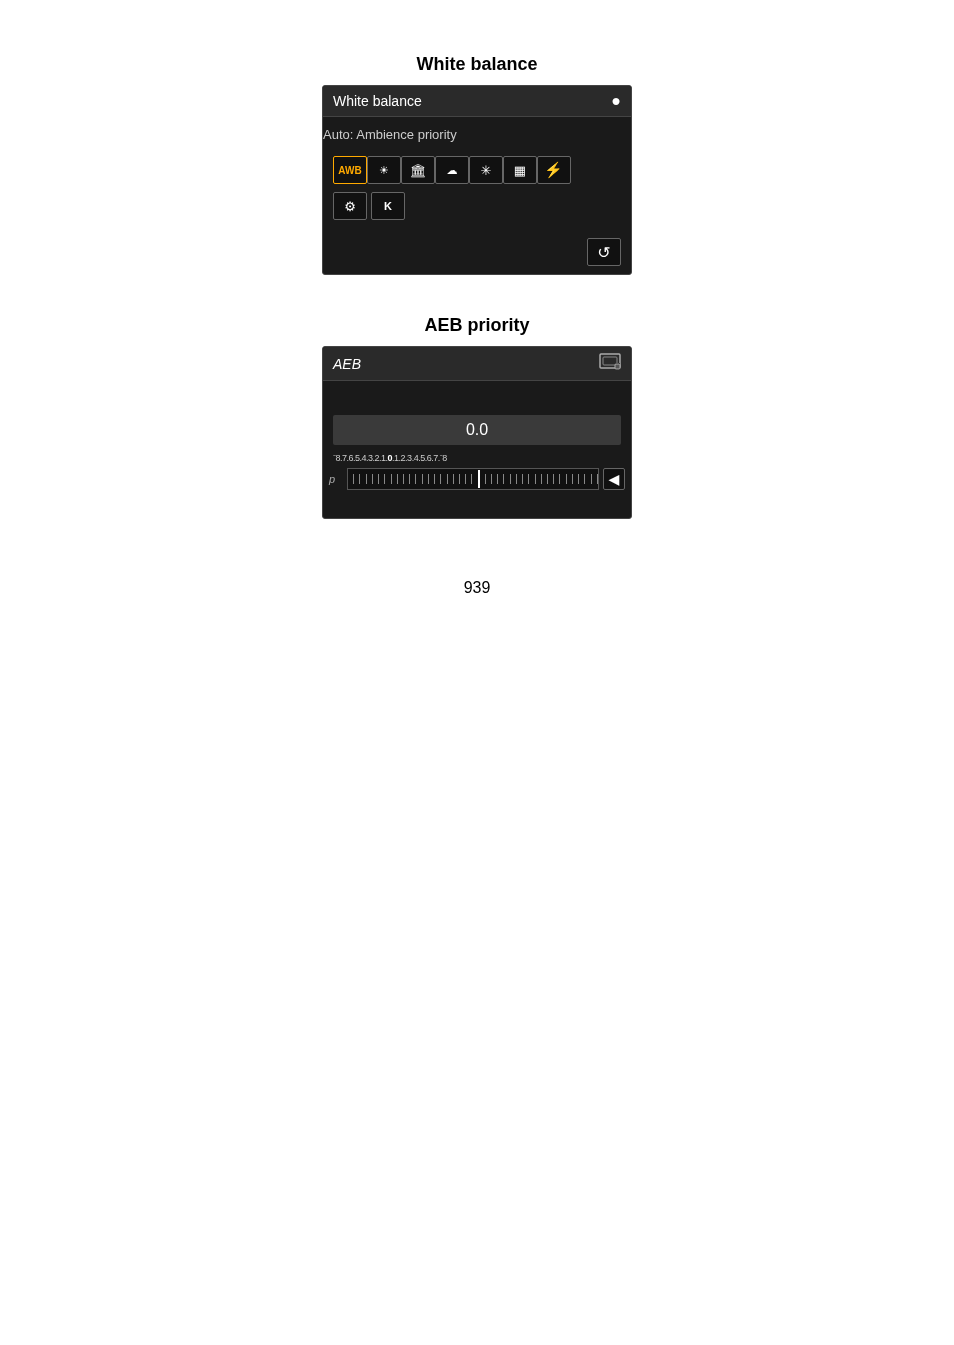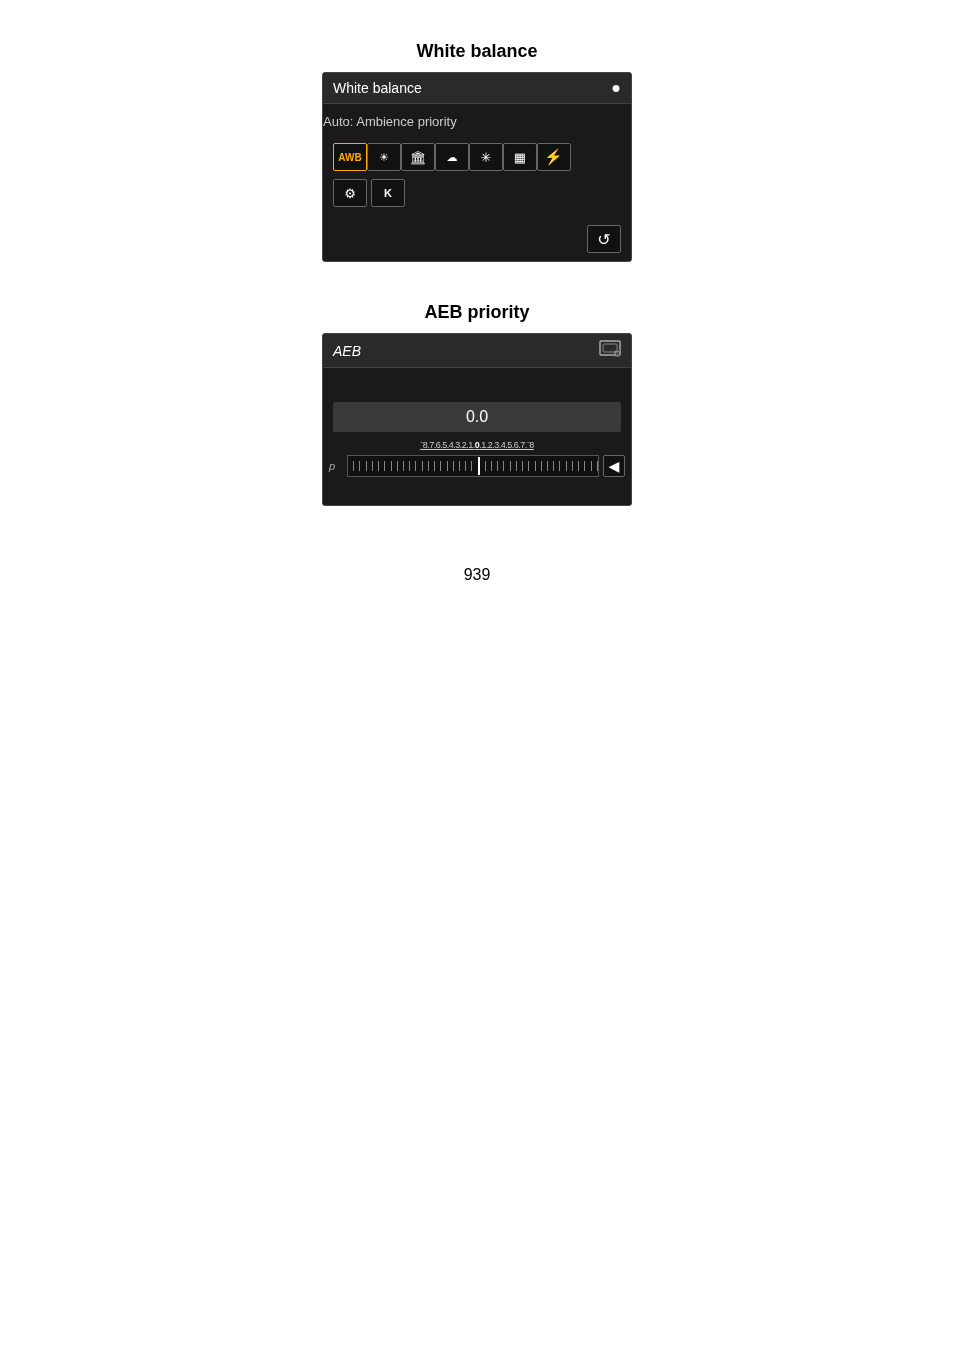--- a/index.html
+++ b/index.html
@@ -10,21 +10,21 @@
       min-height: 1345px;
       display: flex;
       flex-direction: column;
       align-items: center;
     }
 
     .page-content {
       display: flex;
       flex-direction: column;
       align-items: center;
-      padding-top: 41px;
+      padding-top: 54px;
       width: 100%;
     }
 
     
     .section-title {
       font-size: 18px;
       font-weight: bold;
       color: #000;
       margin-bottom: 10px;
       text-align: center;
@@ -150,27 +150,25 @@
       background: #3a3a3a;
       margin: 16px 10px 4px;
       text-align: center;
       padding: 6px 0;
       color: #ffffff;
       font-size: 16px;
       border-radius: 2px;
     }
 
     .aeb-scale {
-      text-align: center;
       color: #cccccc;
       font-size: 9px;
       padding: 2px 10px 0;
       letter-spacing: -0.5px;
       white-space: nowrap;
-      text-decoration: underline;
     }
 
     .aeb-slider-row {
       display: flex;
       align-items: center;
       padding: 4px 6px 12px;
       gap: 4px;
     }
 
     .aeb-slider-label {

